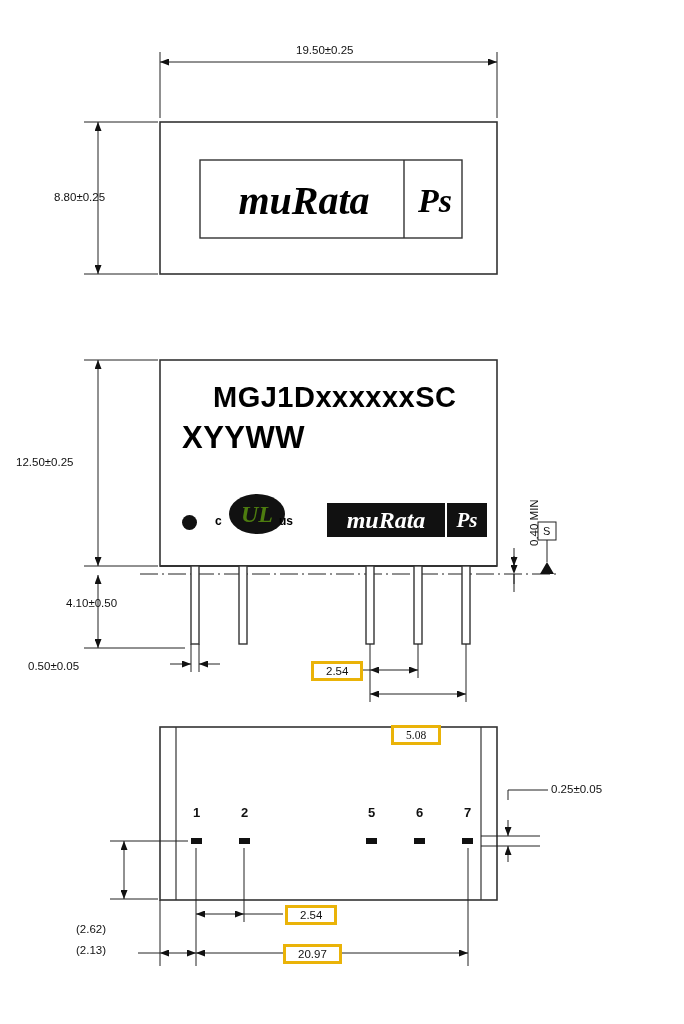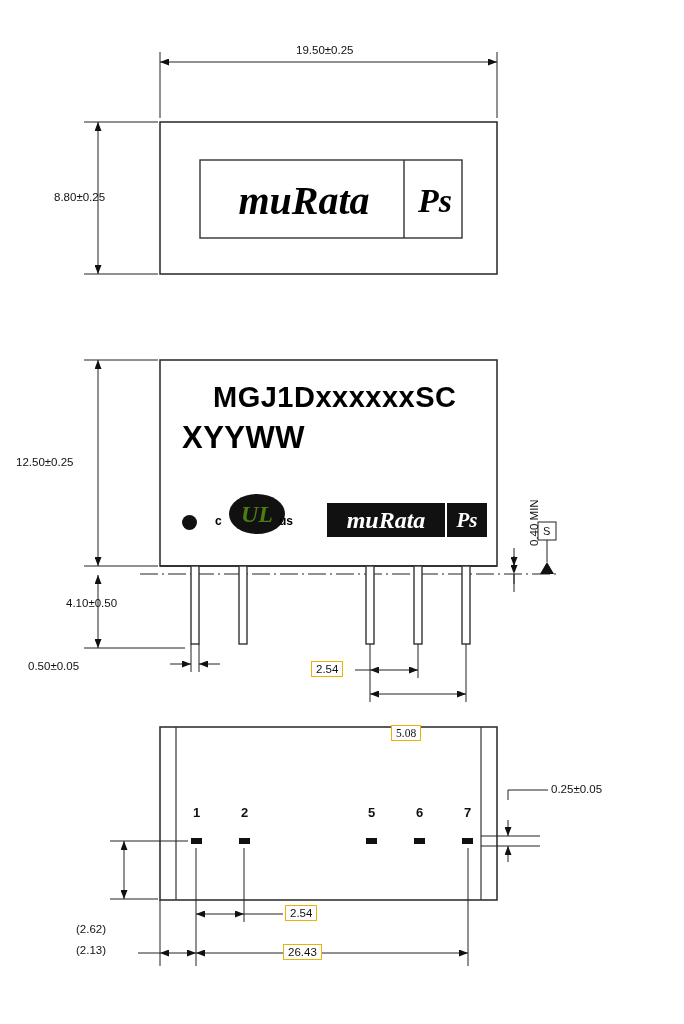--- a/index.html
+++ b/index.html
@@ -6,21 +6,21 @@
   body{
     width:684px;height:1024px;
     background:#ffffff;
     font-family:"Liberation Sans", sans-serif;
     color:#000;
     position:relative;
     overflow:hidden;
   }
   #sheet{position:absolute;left:0;top:0;width:684px;height:1024px;}
   .lbl{position:absolute;font-size:11.5px;color:#111;white-space:nowrap;}
-  .lbl.boxed{border:1px solid #eab308;padding:1px 4px;background:#fff;font-size:11.5px;}
+  .lbl.boxed{border:3px solid #eab308;padding:1px 12px;background:#fff;font-size:11.5px;}
   .vert{transform-origin:left top;}
   svg{position:absolute;left:0;top:0;}
   .partnum{position:absolute;font-weight:bold;letter-spacing:0.5px;}
   .logo-murata{
     font-family:"Liberation Serif", serif;
     font-style:italic;font-weight:bold;
   }
 </style>
 </head>
 <body>
@@ -180,19 +180,19 @@
   <div class="logo-murata" style="position:absolute;left:0;top:0;width:118px;height:34px;color:#fff;font-size:24px;line-height:34px;text-align:center;">muRata</div>
 </div>
 <div style="position:absolute;left:447px;top:503px;width:40px;height:34px;background:#111;">
   <div class="logo-murata" style="position:absolute;left:0;top:0;width:40px;height:34px;color:#fff;font-size:21px;line-height:34px;text-align:center;">Ps</div>
 </div>
 
 <div class="lbl" style="left:551px;top:783px;">0.25±0.05</div>
 <div class="lbl" style="left:76px;top:889px;margin-top:34px;">(2.62)</div>
 <div class="lbl" style="left:76px;top:944px;">(2.13)</div>
 <div class="lbl boxed" style="left:285px;top:905px;">2.54</div>
-<div class="lbl boxed" style="left:283px;top:944px;">26.43</div>
+<div class="lbl boxed" style="left:283px;top:944px;">20.97</div>
 
 <div class="lbl" style="left:193px;top:805px;font-weight:bold;font-size:13px;">1</div>
 <div class="lbl" style="left:241px;top:805px;font-weight:bold;font-size:13px;">2</div>
 <div class="lbl" style="left:368px;top:805px;font-weight:bold;font-size:13px;">5</div>
 <div class="lbl" style="left:416px;top:805px;font-weight:bold;font-size:13px;">6</div>
 <div class="lbl" style="left:464px;top:805px;font-weight:bold;font-size:13px;">7</div>
 
 </body></html>

